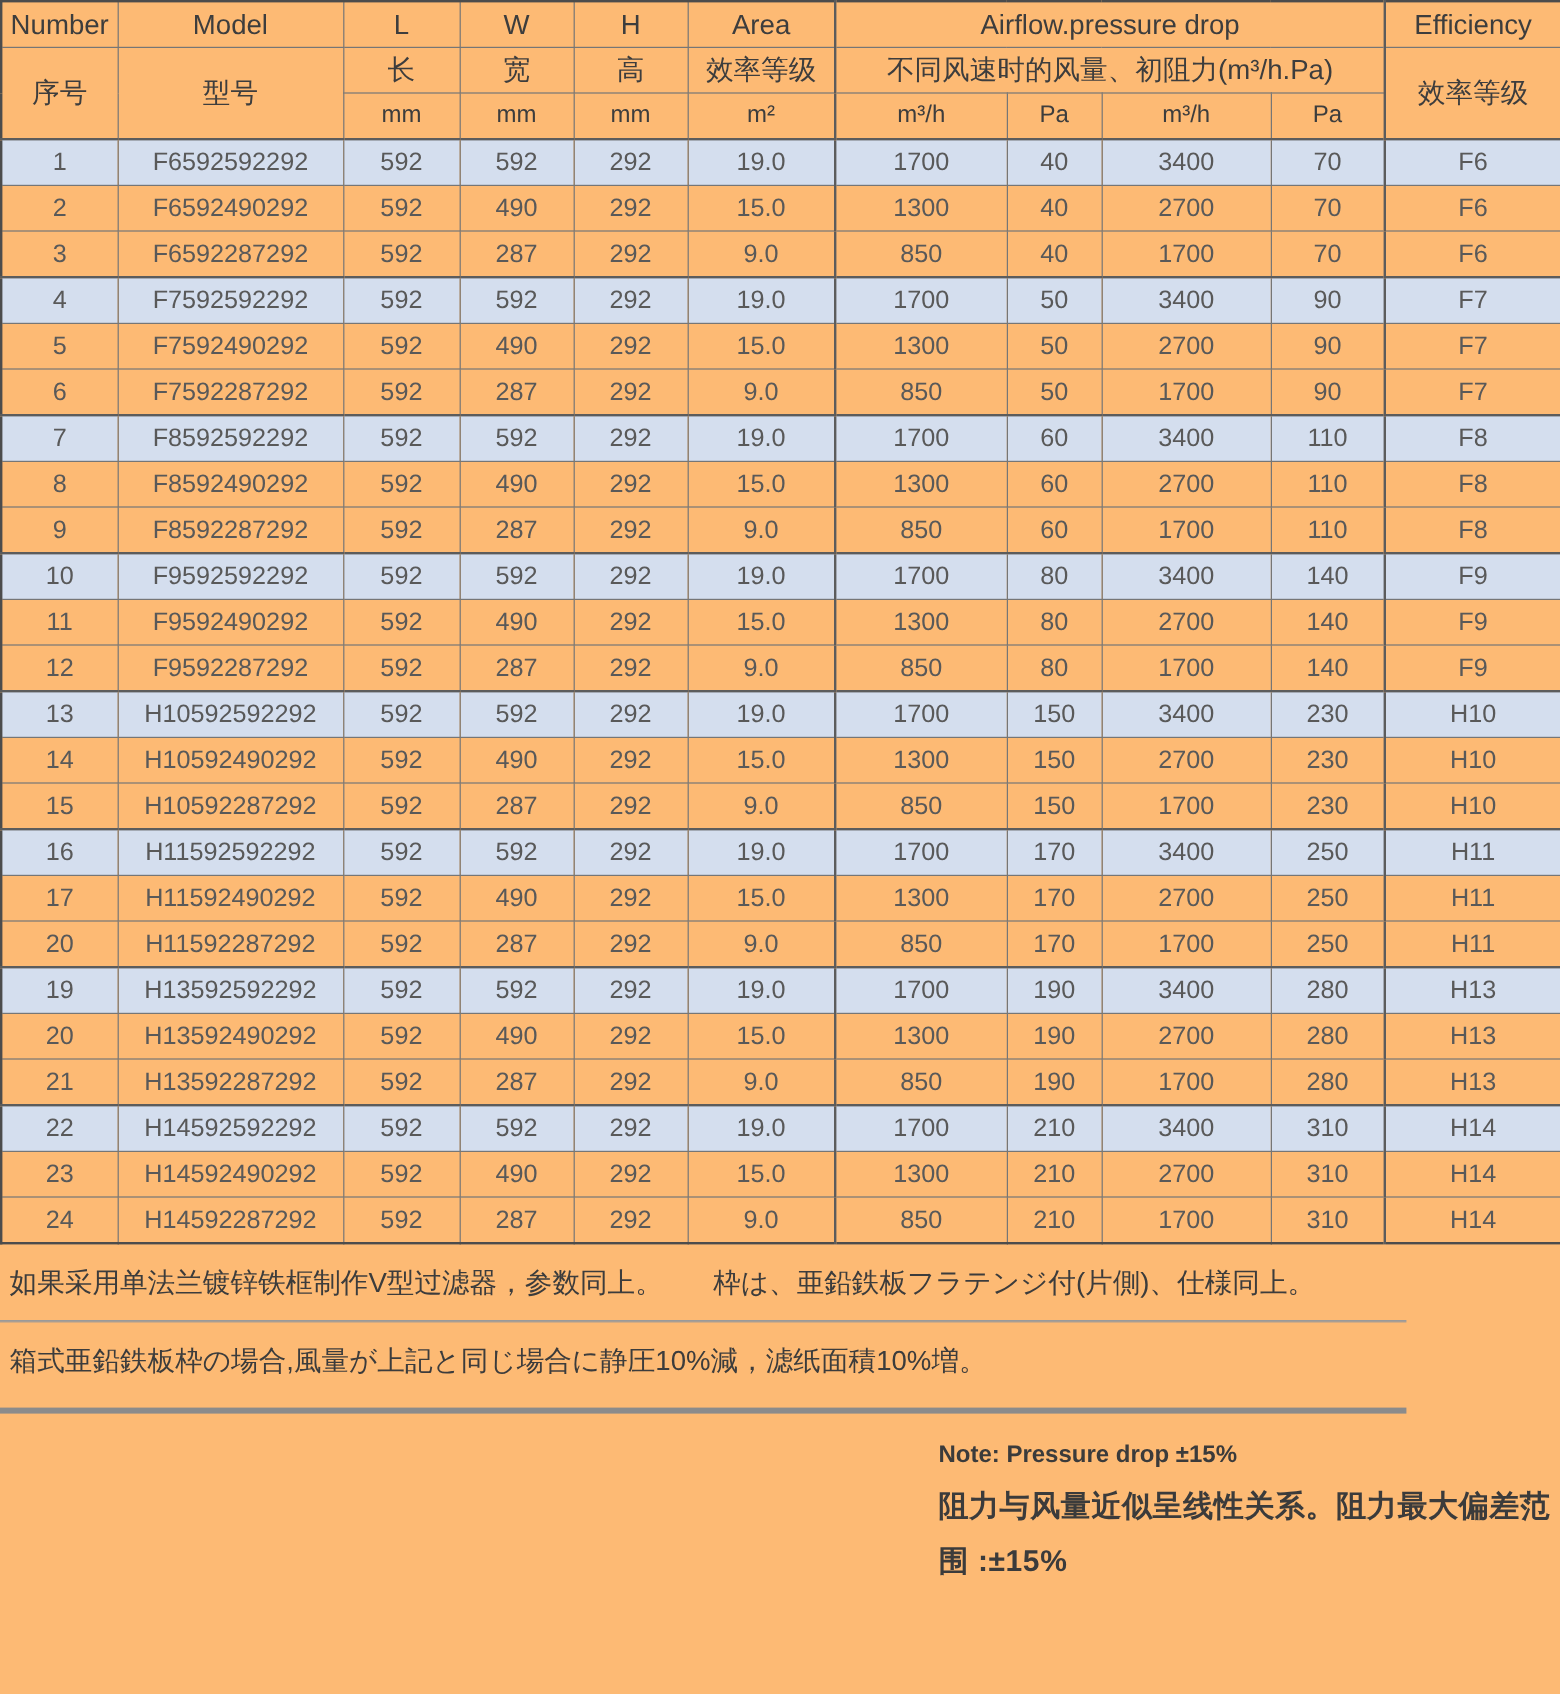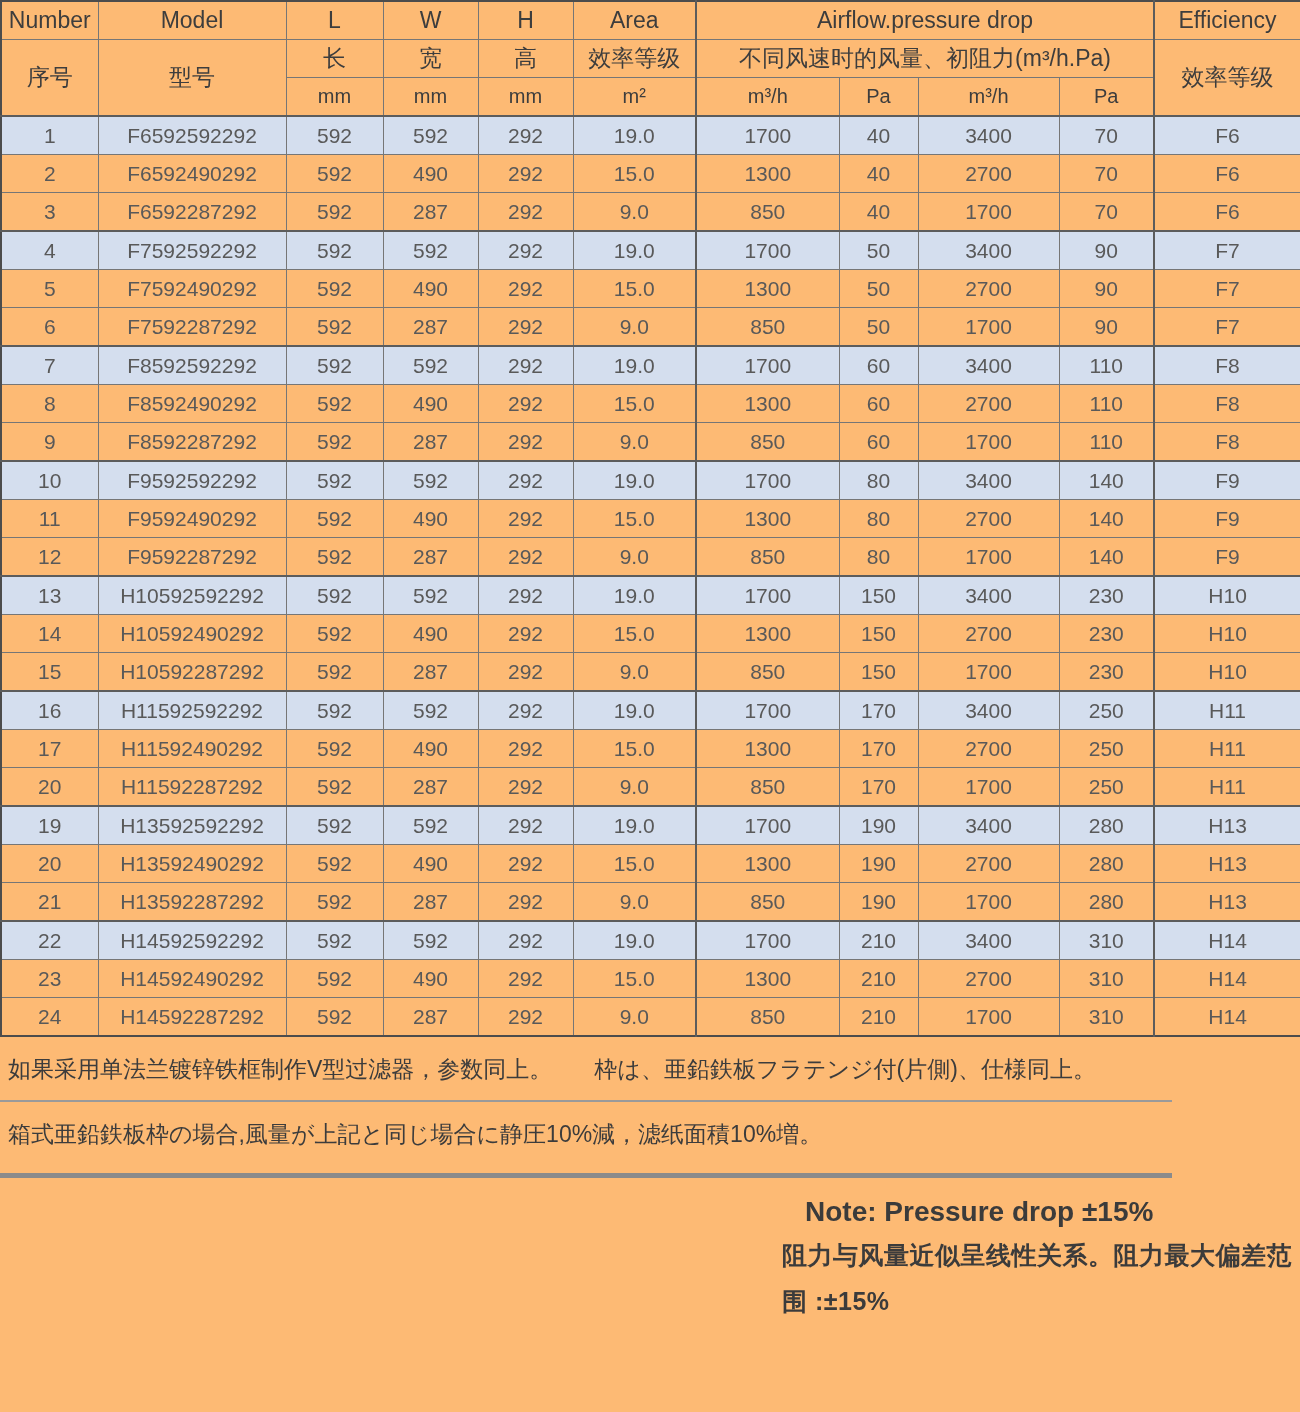--- a/index.html
+++ b/index.html
@@ -88,21 +88,21 @@
     margin: 8px 0 0 0;
   }
 
   
   .footer {
     padding-left: 782px;
     padding-top: 14px;
     font-weight: bold;
     color: #3b3b3b;
   }
-  .footer .en { font-size: 28px; line-height: 40px; margin-left: 23px; }
+  .footer .en { font-size: 20px; line-height: 40px; }
   .footer .zh { font-size: 25px; line-height: 46px; letter-spacing: 0.5px; }
 </style>
 </head>
 <body>
 
 <div class="page">
 
   <table class="spec">
     <colgroup>
       <col class="c-number">

